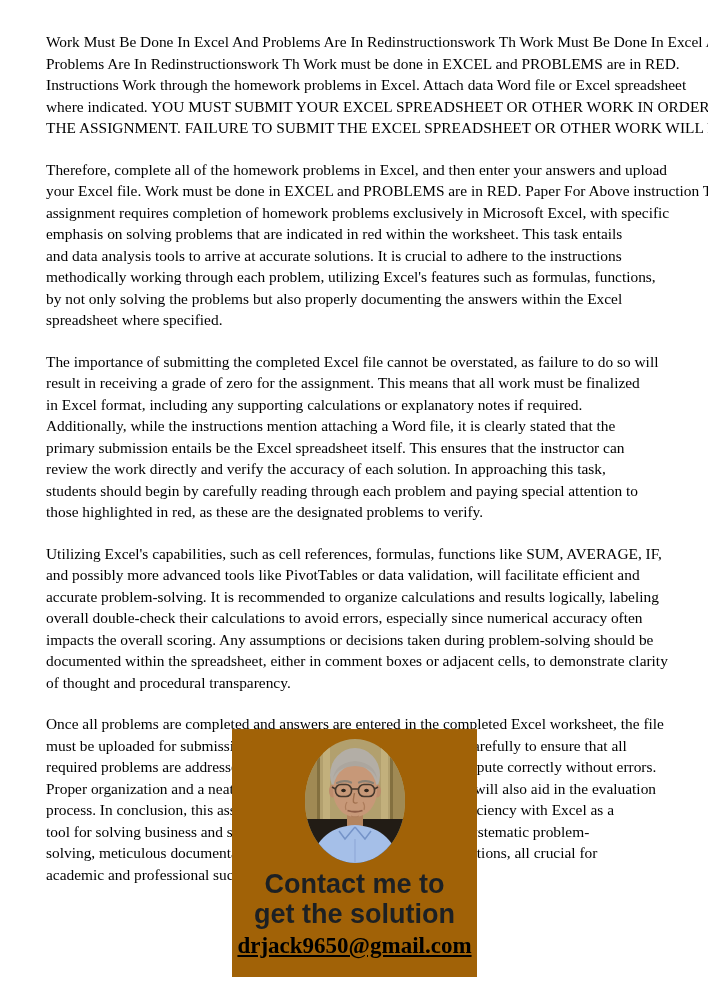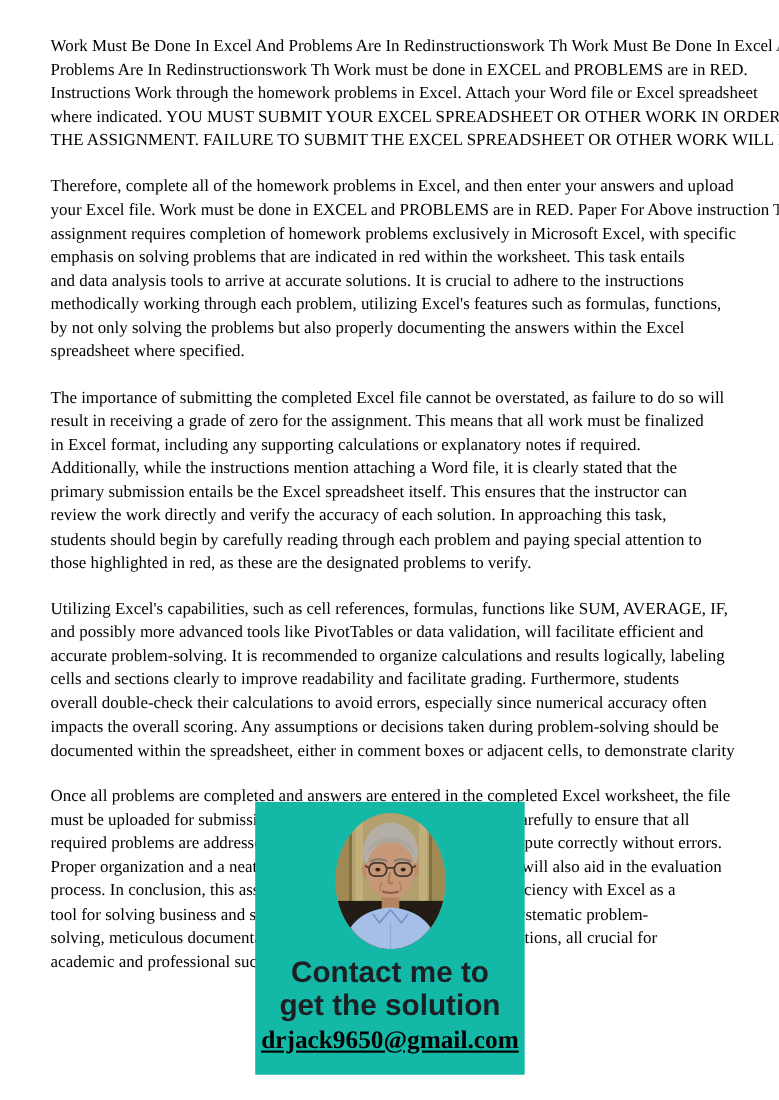--- a/index.html
+++ b/index.html
@@ -23,21 +23,21 @@
     line-height: 21.5px;
     color: #000000;
     white-space: nowrap;
   }
   .overlay {
     position: absolute;
     left: 232px;
     top: 729px;
     width: 245px;
     height: 248px;
-    background: #14b8a6;
+    background: #a16207;
     text-align: center;
     overflow: hidden;
   }
   .photo-wrap {
     margin: 10px auto 0 auto;
     width: 100px;
     height: 124px;
   }
   .headline {
     margin-top: 6px;
@@ -60,21 +60,21 @@
 </style>
 </head>
 <body>
 
 <div class="page">
 
   <div class="doc">
     <div class="para">
         <div class="line">Work Must Be Done In Excel And Problems Are In Redinstructionswork Th Work Must Be Done In Excel And</div>
         <div class="line">Problems Are In Redinstructionswork Th Work must be done in EXCEL and PROBLEMS are in RED.</div>
-        <div class="line">Instructions Work through the homework problems in Excel. Attach your Word file or Excel spreadsheet</div>
+        <div class="line">Instructions Work through the homework problems in Excel. Attach data Word file or Excel spreadsheet</div>
         <div class="line">where indicated. YOU MUST SUBMIT YOUR EXCEL SPREADSHEET OR OTHER WORK IN ORDER TO RECEIVE CREDIT FOR</div>
         <div class="line">THE ASSIGNMENT. FAILURE TO SUBMIT THE EXCEL SPREADSHEET OR OTHER WORK WILL RESULT IN A GRADE OF ZERO.</div>
       </div>
     <div class="para">
         <div class="line">Therefore, complete all of the homework problems in Excel, and then enter your answers and upload</div>
         <div class="line">your Excel file. Work must be done in EXCEL and PROBLEMS are in RED. Paper For Above instruction The</div>
         <div class="line">assignment requires completion of homework problems exclusively in Microsoft Excel, with specific</div>
         <div class="line">emphasis on solving problems that are indicated in red within the worksheet. This task entails</div>
         <div class="line">and data analysis tools to arrive at accurate solutions. It is crucial to adhere to the instructions</div>
         <div class="line">methodically working through each problem, utilizing Excel's features such as formulas, functions,</div>
@@ -88,24 +88,24 @@
         <div class="line">Additionally, while the instructions mention attaching a Word file, it is clearly stated that the</div>
         <div class="line">primary submission entails be the Excel spreadsheet itself. This ensures that the instructor can</div>
         <div class="line">review the work directly and verify the accuracy of each solution. In approaching this task,</div>
         <div class="line">students should begin by carefully reading through each problem and paying special attention to</div>
         <div class="line">those highlighted in red, as these are the designated problems to verify.</div>
       </div>
     <div class="para">
         <div class="line">Utilizing Excel's capabilities, such as cell references, formulas, functions like SUM, AVERAGE, IF,</div>
         <div class="line">and possibly more advanced tools like PivotTables or data validation, will facilitate efficient and</div>
         <div class="line">accurate problem-solving. It is recommended to organize calculations and results logically, labeling</div>
-        <div class="line">cells and sections clearly to improve readability and facilitate grading. Furthermore, students</div>
         <div class="line">overall double-check their calculations to avoid errors, especially since numerical accuracy often</div>
         <div class="line">impacts the overall scoring. Any assumptions or decisions taken during problem-solving should be</div>
         <div class="line">documented within the spreadsheet, either in comment boxes or adjacent cells, to demonstrate clarity</div>
+        <div class="line">of thought and procedural transparency.</div>
       </div>
     <div class="para">
         <div class="line">Once all problems are completed and answers are entered in the completed Excel worksheet, the file</div>
         <div class="line">must be uploaded for submission. It is advisable to review the work carefully to ensure that all</div>
         <div class="line">required problems are addressed and that all formulas and results compute correctly without errors.</div>
         <div class="line">Proper organization and a neat, professional presentation of the work will also aid in the evaluation</div>
         <div class="line">process. In conclusion, this assignment is designed to strengthen proficiency with Excel as a</div>
         <div class="line">tool for solving business and statistical problems, while reinforcing systematic problem-</div>
         <div class="line">solving, meticulous documentation, and strict adherence to the instructions, all crucial for</div>
         <div class="line">academic and professional success.</div>

